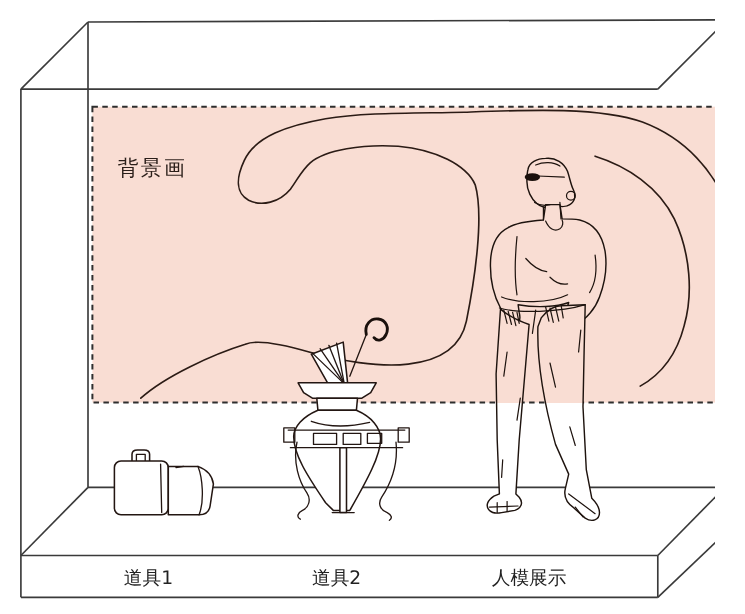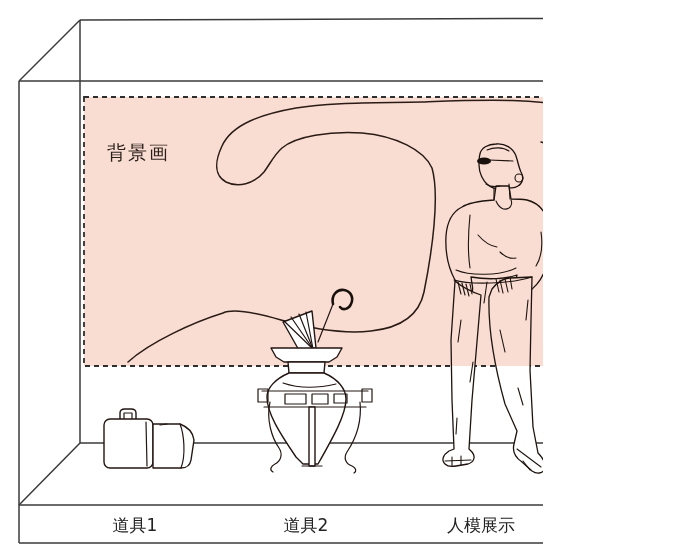--- a/index.html
+++ b/index.html
@@ -1,18 +1,18 @@
 <!DOCTYPE html>
 <html><head>
 <meta charset="utf-8">
 <style>
   html, body { margin: 0; padding: 0; background: #ffffff; }
   .stage {
     position: relative;
-    width: 543px;
+    width: 650px;
     height: 558px;
     background: #ffffff;
     overflow: hidden;
     font-family: "DejaVu Sans", sans-serif;
   }
   svg text {
     font-family: "DejaVu Sans", "Liberation Sans", sans-serif;
   }
   .backdrop-label {
     font-size: 19px;

